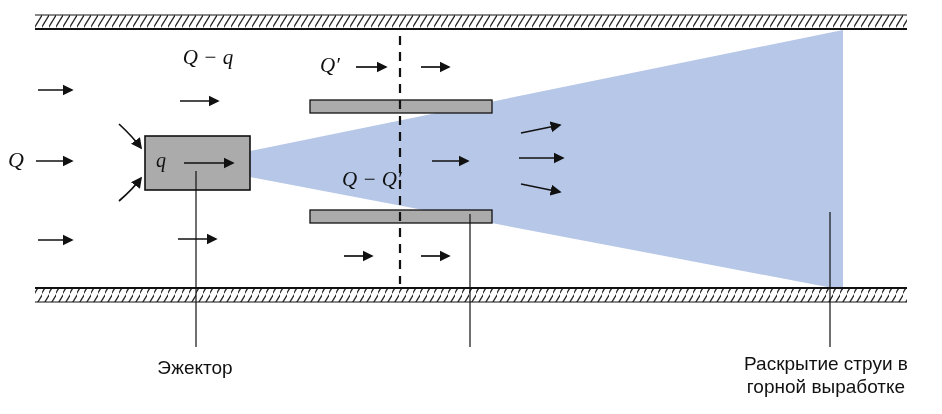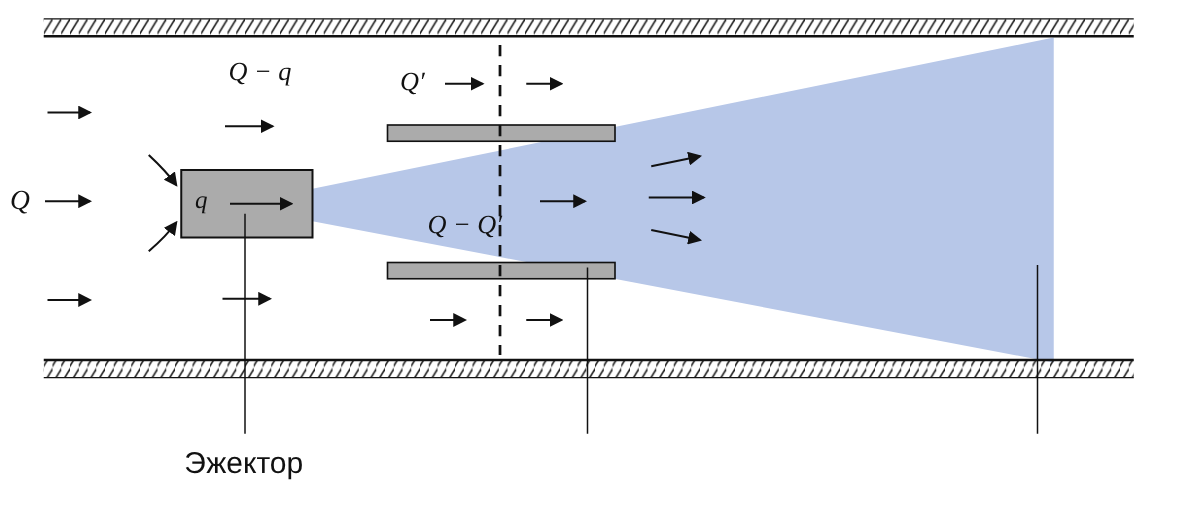--- a/index.html
+++ b/index.html
@@ -26,21 +26,21 @@
     white-space: nowrap;
     color: #111111;
   }
   .math {
     font-family: "Liberation Serif", serif;
     font-style: italic;
     font-size: 21px;
   }
   .callout {
     font-family: "Liberation Sans", sans-serif;
-    font-size: 24px;
+    font-size: 19px;
     text-align: center;
     line-height: 1.22;
   }
 </style>
 </head>
 <body>
 
 <div id="stage">
 
   <svg id="gfx" viewBox="0 0 942 414" width="942" height="414">
@@ -105,14 +105,15 @@
 
   <div class="lbl math" style="left:320px; top:53px;">Q′</div>
 
   <div class="lbl math" style="left:342px; top:147px;margin-top:20px;">Q − Q′</div>
 
   <div class="lbl math" style="left:156px; top:149px; font-size:20px;">q</div>
 
   <div class="lbl callout" style="left:130px; top:356px; width:130px;">Эжектор</div>
 
 
+  <div class="lbl callout" style="left:728px; top:352px; width:196px; white-space:normal;">Раскрытие струи в горной выработке</div>
 
 </div>
 
 </body></html>

